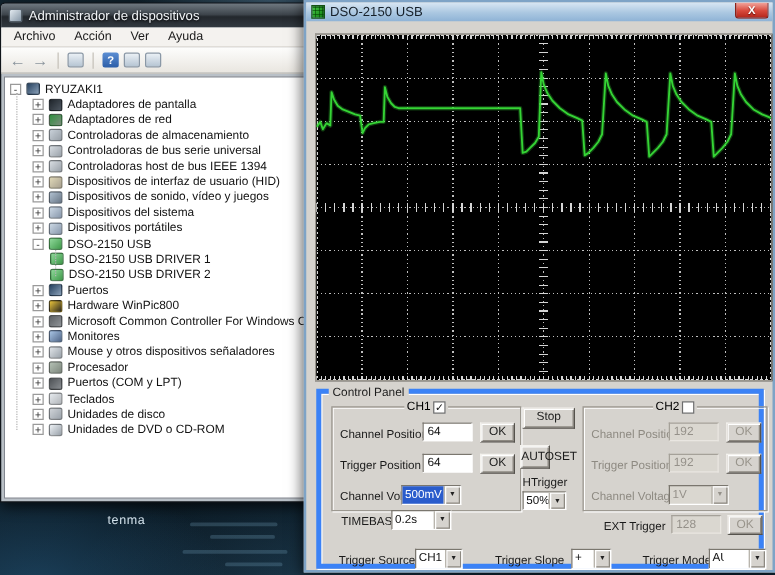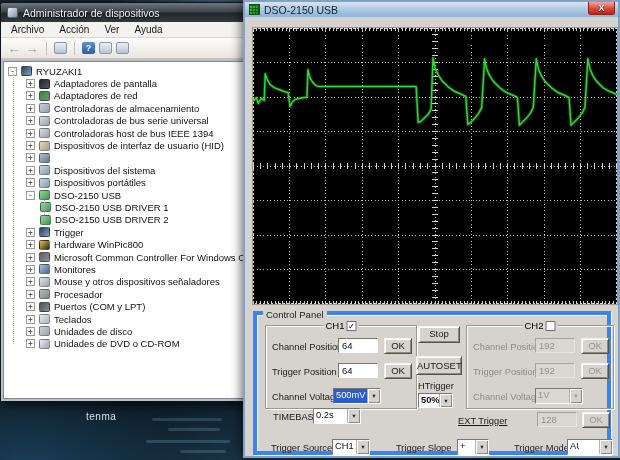--- a/index.html
+++ b/index.html
@@ -169,20 +169,21 @@
           <span class="tree-label">Controladoras host de bus IEEE 1394</span>
         </div>
         <div class="tree-row lvl1">
           <span class="expand-box">+</span>
           <span class="dev-icon" style="background: linear-gradient(135deg, rgb(224, 216, 184), rgb(168, 160, 144));"></span>
           <span class="tree-label">Dispositivos de interfaz de usuario (HID)</span>
         </div>
         <div class="tree-row lvl1">
           <span class="expand-box">+</span>
           <span class="dev-icon" style="background: linear-gradient(135deg, rgb(176, 192, 208), rgb(106, 120, 136));"></span>
+          <span class="tree-label">Dispositivos de sonido, vídeo y juegos</span>
         </div>
         <div class="tree-row lvl1">
           <span class="expand-box">+</span>
           <span class="dev-icon" style="background: linear-gradient(135deg, rgb(204, 216, 228), rgb(136, 152, 172));"></span>
           <span class="tree-label">Dispositivos del sistema</span>
         </div>
         <div class="tree-row lvl1">
           <span class="expand-box">+</span>
           <span class="dev-icon" style="background: linear-gradient(135deg, rgb(204, 216, 228), rgb(136, 152, 172));"></span>
           <span class="tree-label">Dispositivos portátiles</span>
@@ -196,21 +197,21 @@
           <span class="dev-icon" style="background: linear-gradient(135deg, rgb(143, 216, 154), rgb(63, 154, 74));"></span>
           <span class="tree-label">DSO-2150 USB DRIVER 1</span>
         </div>
         <div class="tree-row lvl2">
           <span class="dev-icon" style="background: linear-gradient(135deg, rgb(143, 216, 154), rgb(63, 154, 74));"></span>
           <span class="tree-label">DSO-2150 USB DRIVER 2</span>
         </div>
         <div class="tree-row lvl1">
           <span class="expand-box">+</span>
           <span class="dev-icon" style="background: linear-gradient(135deg, rgb(38, 65, 95), rgb(138, 160, 184));"></span>
-          <span class="tree-label">Trigger</span>
+          <span class="tree-label">Puertos</span>
         </div>
         <div class="tree-row lvl1">
           <span class="expand-box">+</span>
           <span class="dev-icon" style="background: linear-gradient(135deg, rgb(232, 194, 58), rgb(46, 42, 32));"></span>
           <span class="tree-label">Hardware WinPic800</span>
         </div>
         <div class="tree-row lvl1">
           <span class="expand-box">+</span>
           <span class="dev-icon" style="background: linear-gradient(135deg, rgb(92, 96, 100), rgb(144, 148, 152));"></span>
           <span class="tree-label">Microsoft Common Controller For Windows Class</span>
@@ -586,30 +587,30 @@
           <span>CH1</span>
           <span class="cb">✓</span>
         </span>
         <span class="lab" style="left:6px;top:16px;">Channel Position</span>
         <span class="ti" style="left:72px;top:12px;">64</span>
         <span class="btn" style="left:118px;top:12px;width:28px;height:16px;">OK</span>
         <span class="lab" style="left:6px;top:41px;">Trigger Position</span>
         <span class="ti" style="left:72px;top:37px;">64</span>
         <span class="btn" style="left:118px;top:37px;width:28px;height:16px;">OK</span>
         <span class="lab" style="left:6px;top:66px;">Channel Voltage</span>
-        <span class="combo" style="left:67px;top:62px;width:48px;">
+        <span class="combo" style="left:55px;top:62px;width:48px;">
           <span class="combo-val hl">500mV</span>
           <span class="combo-btn">▼</span>
         </span>
       </div>
 
       <span class="btn" style="left:161px;top:11px;width:42px;height:17px;">Stop</span>
-      <span class="btn" style="left:159px;top:41px;width:46px;height:19px;padding-top:3px;">AUTOSET</span>
+      <span class="btn" style="left:159px;top:41px;width:24px;height:19px;padding-top:3px;">AUTOSET</span>
       <span class="lab" style="left:161px;top:66px;">HTrigger</span>
-      <span class="combo" style="left:161px;top:78px;width:35px;height:15px;font-weight:bold;">
+      <span class="combo" style="left:161px;top:78px;width:35px;height:15px;">
         <span class="combo-val">50%</span>
         <span class="combo-btn">▼</span>
       </span>
 
       <div class="gb gb-ch2">
         <span class="gb-legend">
           <span>CH2</span>
           <span class="cb"></span>
         </span>
         <span class="lab dis" style="left:6px;top:16px;">Channel Position</span>
@@ -623,21 +624,21 @@
           <span class="combo-val">1V</span>
           <span class="combo-btn">▼</span>
         </span>
       </div>
 
       <span class="lab" style="left:16px;top:97px;">TIMEBAS</span>
       <span class="combo" style="left:56px;top:93px;width:48px;">
         <span class="combo-val">0.2s</span>
         <span class="combo-btn">▼</span>
       </span>
-      <span class="lab" style="left:201px;top:101px;text-decoration:underline;">EXT Trigger</span>
+      <span class="lab" style="left:226px;top:101px;">EXT Trigger</span>
       <span class="ti dis" style="left:280px;top:97px;">128</span>
       <span class="btn dis" style="left:325px;top:97px;width:28px;height:16px;">OK</span>
 
       <span class="lab" style="left:14px;top:128px;">Trigger Source</span>
       <span class="combo" style="left:75px;top:124px;width:38px;">
         <span class="combo-val">CH1</span>
         <span class="combo-btn">▼</span>
       </span>
       <span class="lab" style="left:139px;top:128px;">Trigger Slope</span>
       <span class="combo" style="left:200px;top:124px;width:32px;">

